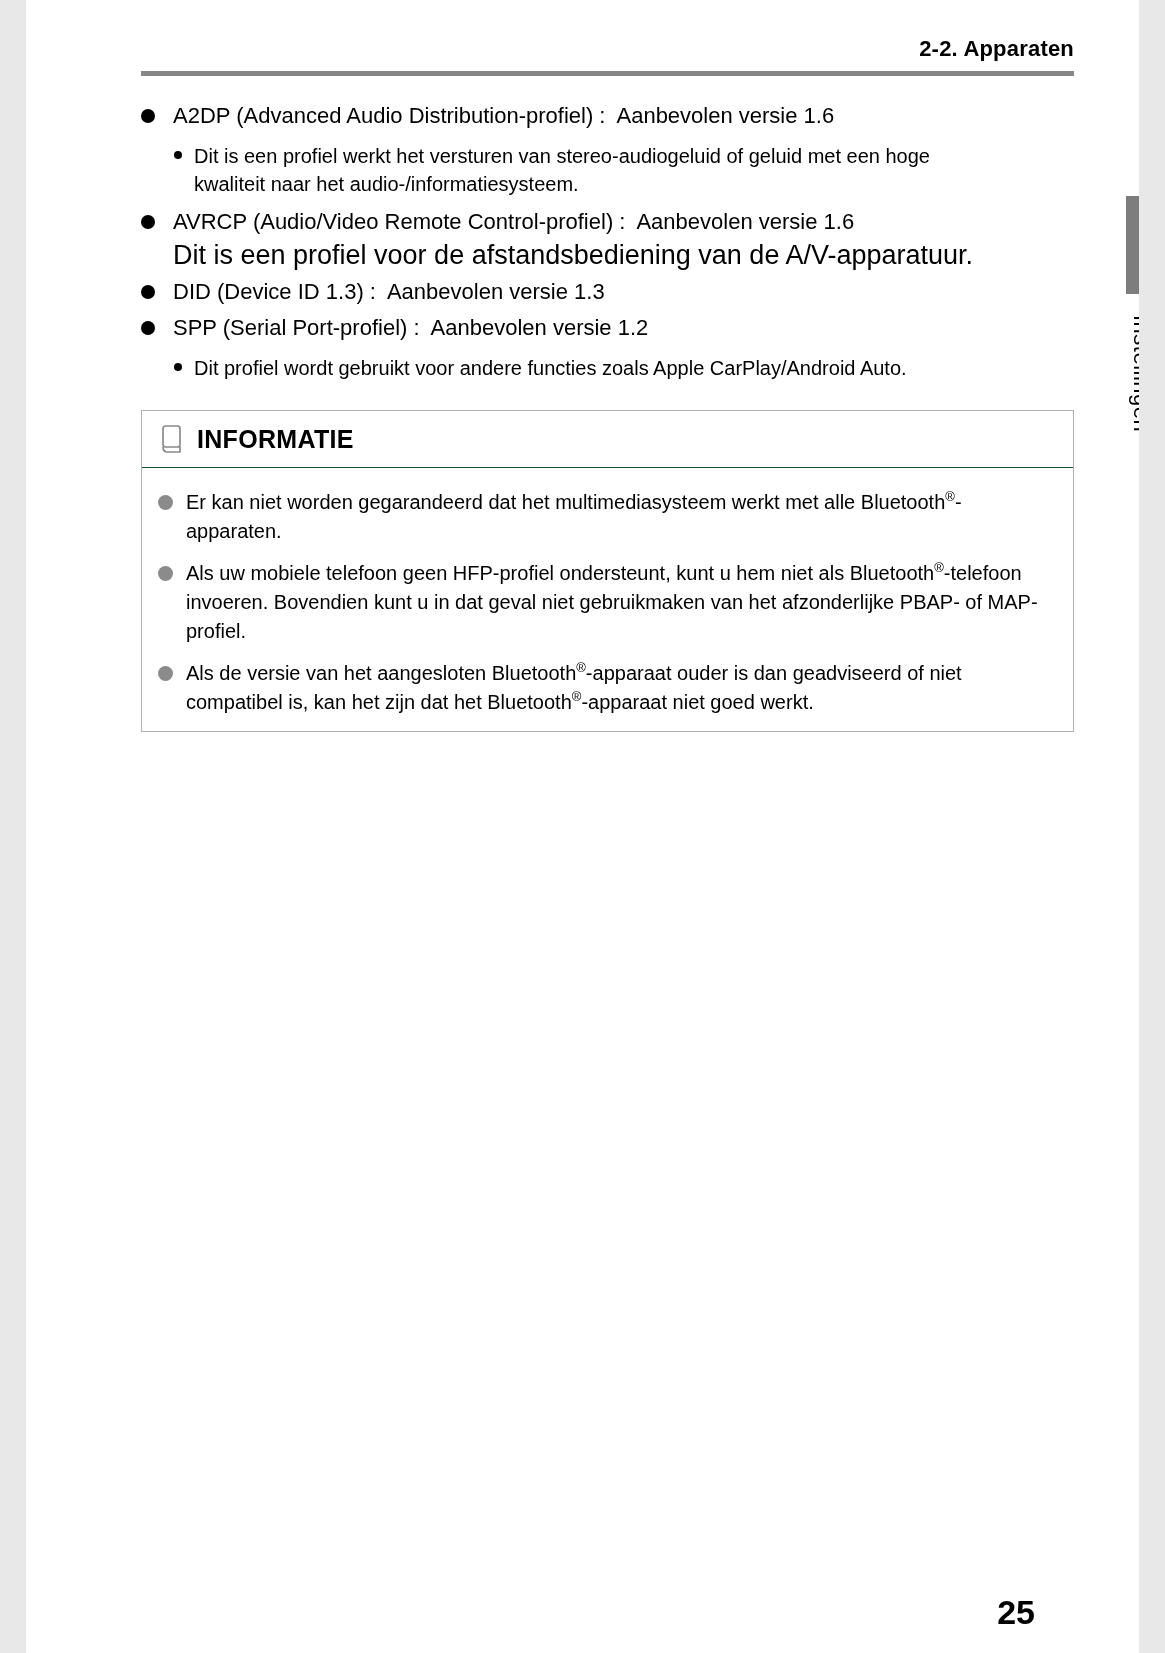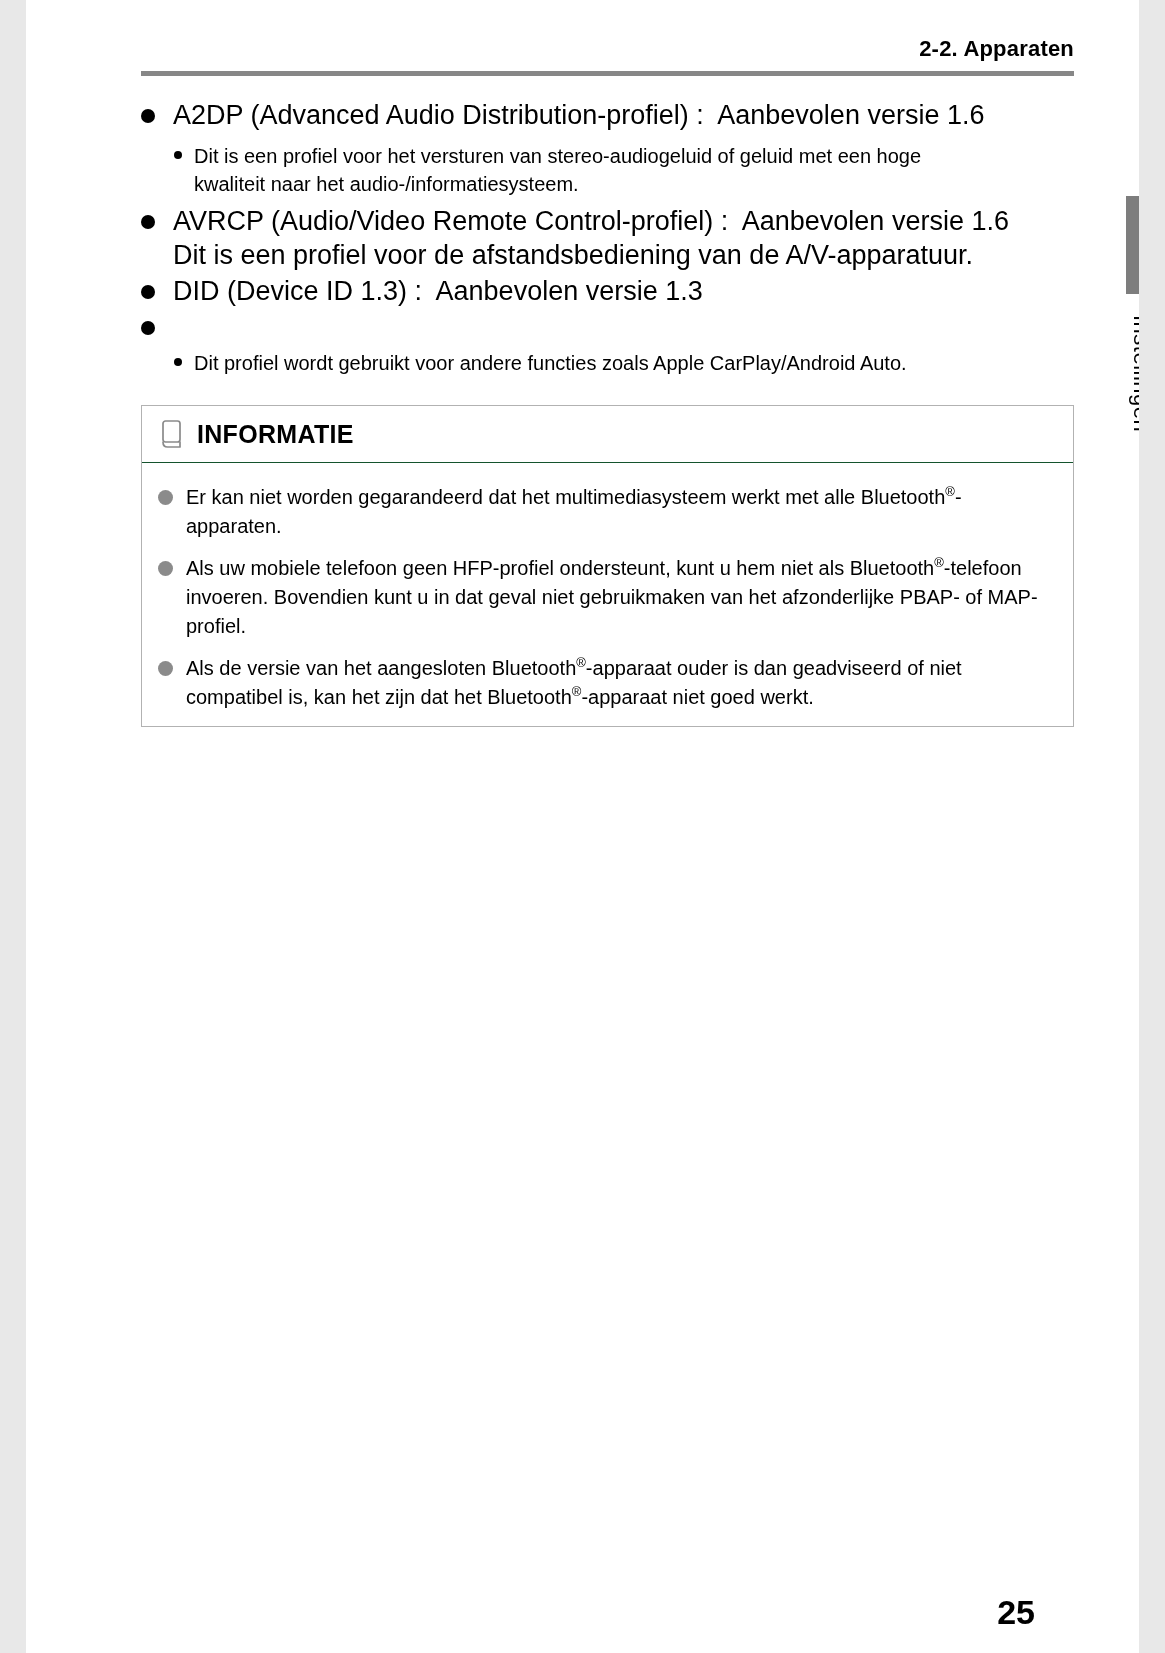--- a/index.html
+++ b/index.html
@@ -27,21 +27,21 @@
   .profile { margin-top: 11px; }
   .profile.first { margin-top: 27px; }
   .p-row { display: flex; align-items: flex-start; }
   .bullet {
     flex: none;
     width: 14px; height: 14px;
     border-radius: 50%;
     background: #000;
     margin: 6px 18px 0 0;
   }
-  .p-title { font-size: 27px; line-height: 25px; white-space: pre-wrap; }
+  .p-title { font-size: 22px; line-height: 25px; white-space: pre-wrap; }
   .p-desc { font-size: 27px; line-height: 25px; margin: 9px 0 0 32px; }
   .note-row { display: flex; align-items: flex-start; margin: 14px 0 0 33px; }
   .dot {
     flex: none;
     width: 8px; height: 8px;
     border-radius: 50%;
     background: #000;
     margin: 9px 12px 0 0;
   }
   .note-text { font-size: 20px; line-height: 28px; max-width: 800px; }
@@ -116,21 +116,21 @@
     </div>
     <div class="rule"></div>
 
     <div class="profile first">
       <div class="p-row">
         <span class="bullet"></span>
         <span class="p-title">A2DP (Advanced Audio Distribution-profiel) :  Aanbevolen versie 1.6</span>
       </div>
       <div class="note-row">
         <span class="dot"></span>
-        <span class="note-text">Dit is een profiel voor het versturen van stereo-audiogeluid of geluid met een hoge kwaliteit naar het audio-/informatiesysteem.</span>
+        <span class="note-text">Dit is een profiel werkt het versturen van stereo-audiogeluid of geluid met een hoge kwaliteit naar het audio-/informatiesysteem.</span>
       </div>
     </div>
 
     <div class="profile">
       <div class="p-row">
         <span class="bullet"></span>
         <span class="p-title">AVRCP (Audio/Video Remote Control-profiel) :  Aanbevolen versie 1.6</span>
       </div>
       <div class="p-desc">Dit is een profiel voor de afstandsbediening van de A/V-apparatuur.</div>
     </div>
@@ -138,20 +138,21 @@
     <div class="profile">
       <div class="p-row">
         <span class="bullet"></span>
         <span class="p-title">DID (Device ID 1.3) :  Aanbevolen versie 1.3</span>
       </div>
     </div>
 
     <div class="profile">
       <div class="p-row">
         <span class="bullet"></span>
+        <span class="p-title">SPP (Serial Port-profiel) :  Aanbevolen versie 1.2</span>
       </div>
       <div class="note-row">
         <span class="dot"></span>
         <span class="note-text">Dit profiel wordt gebruikt voor andere functies zoals Apple CarPlay/Android Auto.</span>
       </div>
     </div>
 
     <div class="info-box">
       <div class="info-header">
         <svg class="book-icon" width="25" height="31" viewBox="0 0 25 31" fill="none" stroke="#8a8a8a" stroke-width="1.7" stroke-linecap="round" stroke-linejoin="round">

